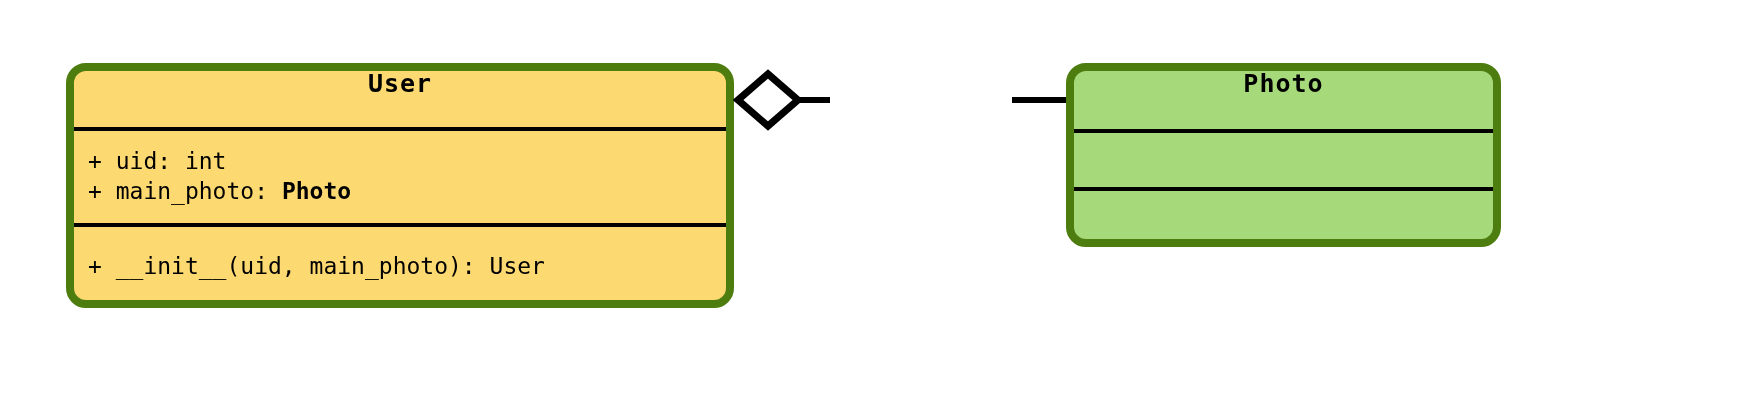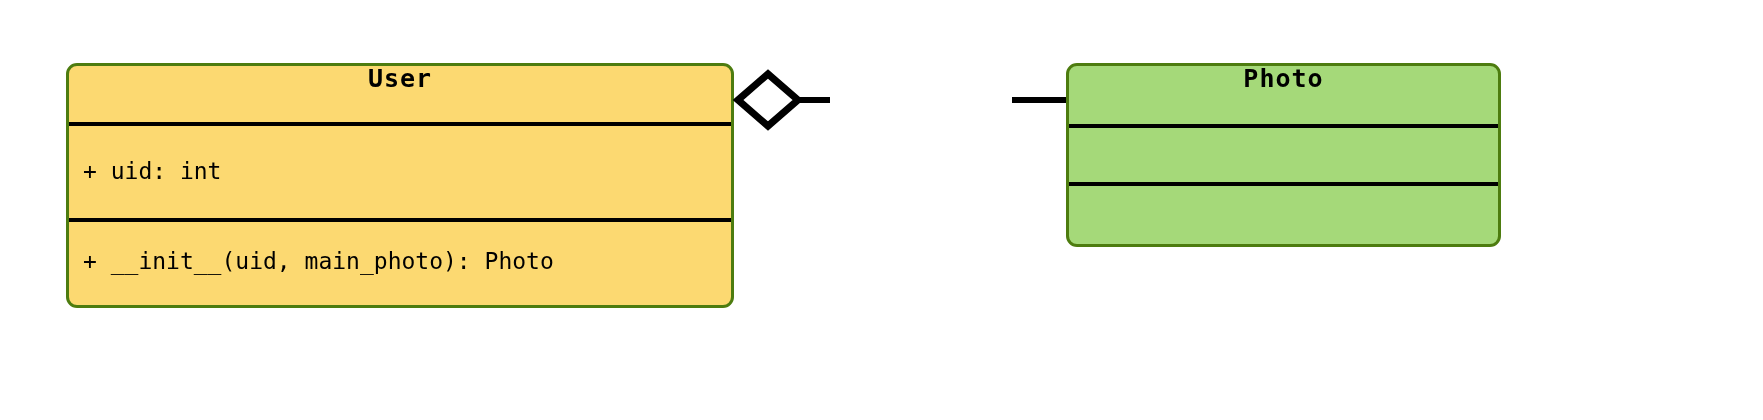--- a/index.html
+++ b/index.html
@@ -19,22 +19,22 @@
     position: absolute;
     left: 0; top: 0;
     width: 1763px;
     height: 420px;
   }
 
   
   .uml-class {
     position: absolute;
     box-sizing: border-box;
-    border: 3px solid #4d7c0f;
-    border-radius: 11px;
+    border: 8px solid #4d7c0f;
+    border-radius: 20px;
     overflow: hidden;
   }
   .uml-class .compartment {
     box-sizing: border-box;
     width: 100%;
     position: relative;
   }
   .uml-class .compartment + .compartment {
     border-top: 4px solid #000000;
   }
@@ -115,24 +115,25 @@
 <div id="diagram-canvas">
 
   <div class="uml-class" id="class-user">
 
     <div class="compartment title-compartment">
       <div class="class-title">User</div>
     </div>
 
     <div class="compartment attrs-compartment member-list">
       <div class="member">+ uid: int</div>
+      <div class="member"><span>+ main_photo: </span><span class="type-ref">Photo</span></div>
     </div>
 
     <div class="compartment methods-compartment member-list">
-      <div class="member">+ __init__(uid, main_photo): Photo</div>
+      <div class="member">+ __init__(uid, main_photo): User</div>
     </div>
   </div>
 
   <svg id="association-main-photo" viewBox="0 0 340 80">
 
     <polygon points="8,40 38,14 68,40 38,66" fill="#ffffff" stroke="#000000" stroke-width="7" stroke-linejoin="miter"></polygon>
 
     <line x1="68" y1="40" x2="100" y2="40" stroke="#000000" stroke-width="6"></line>
 
     <line x1="282" y1="40" x2="336" y2="40" stroke="#000000" stroke-width="6"></line>

